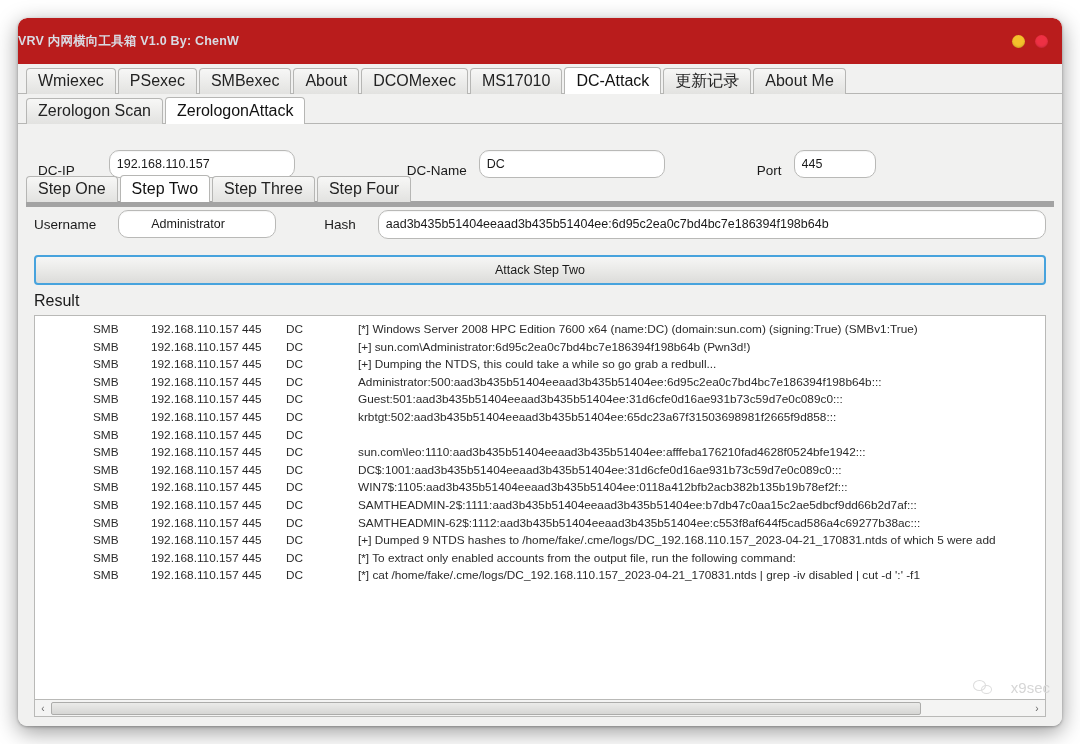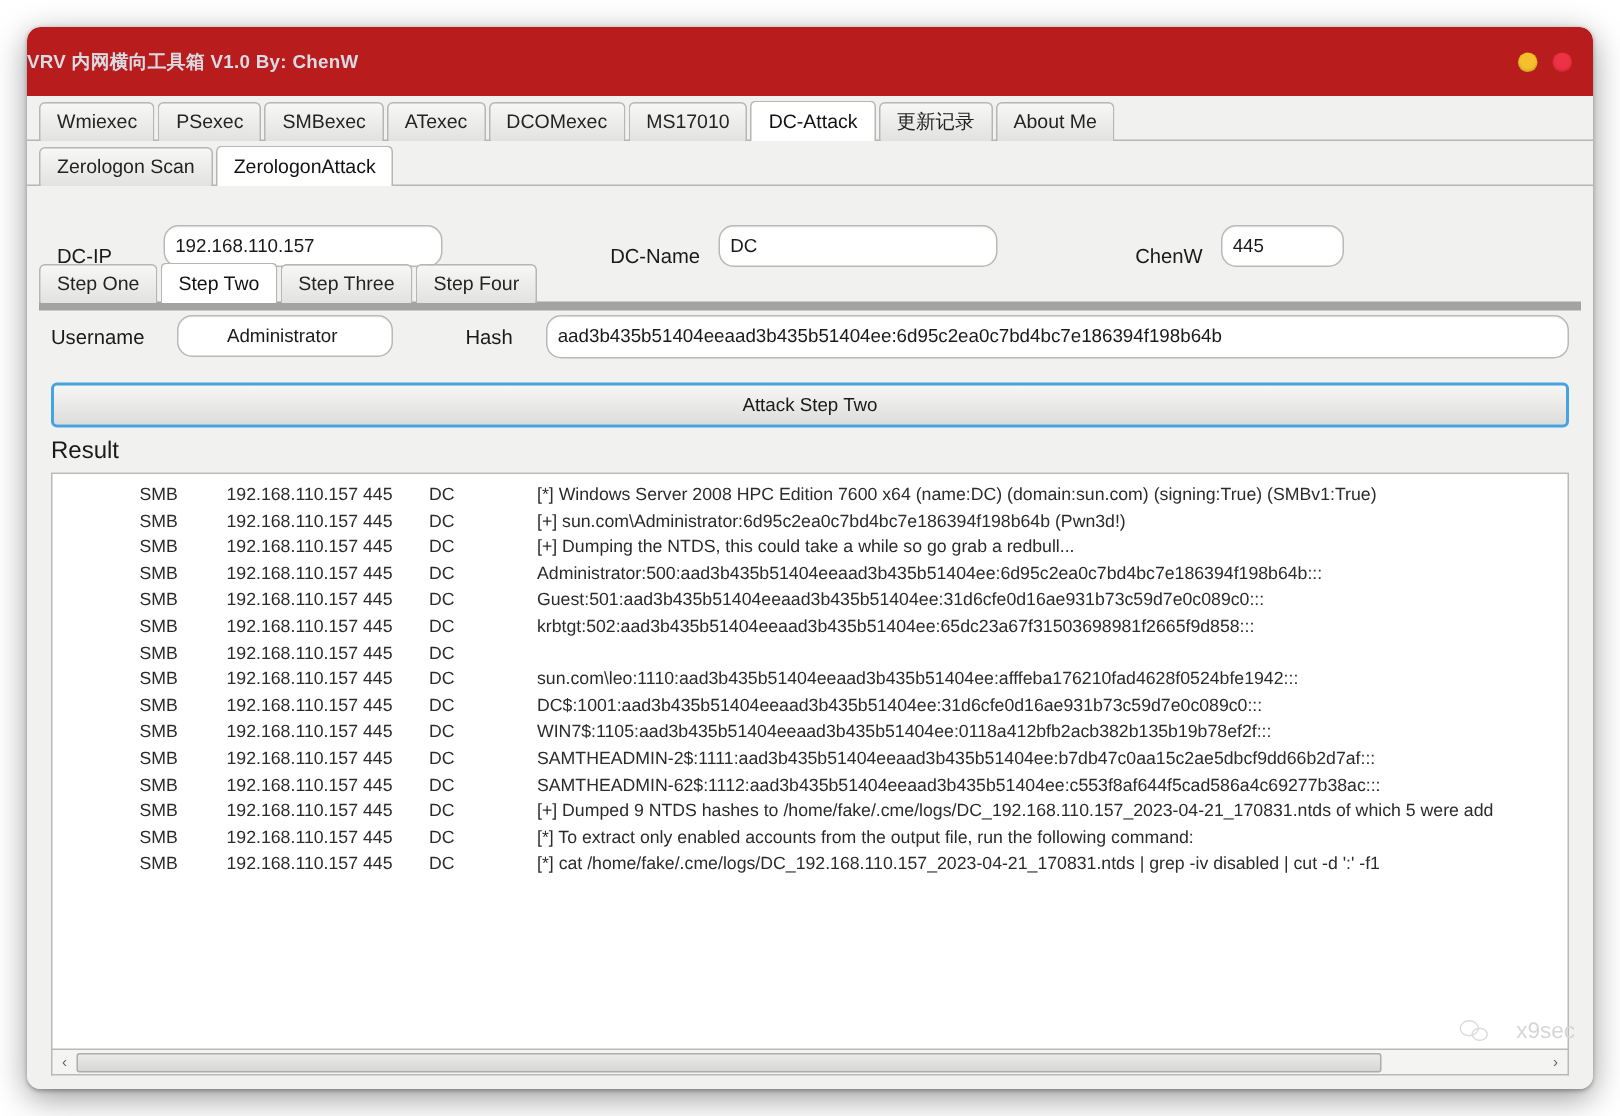--- a/index.html
+++ b/index.html
@@ -69,21 +69,21 @@
     height: 30px;
     border-bottom: 1px solid #b6b6b4;
     background: #f1f1f0;
     flex: 0 0 auto;
   }
   .tabstrip.second { margin-top: 0; }
   .tab {
     height: 26px;
     line-height: 24px;
     padding: 0 11px;
-    font-size: 13px;
+    font-size: 16px;
     color: #232323;
     background: linear-gradient(to bottom, #f7f7f6, #e2e2e0);
     border: 1px solid #b6b6b4;
     border-bottom: none;
     border-top-left-radius: 4px;
     border-top-right-radius: 4px;
     margin-right: 2px;
     position: relative;
     top: 1px;
     white-space: nowrap;
@@ -153,21 +153,21 @@
     flex: 0 0 auto;
   }
 
   .userhash-row {
     display: flex;
     align-items: center;
     padding: 0 8px 0 8px;
     height: 34px;
     flex: 0 0 auto;
   }
-  #username-input { width: 144px; margin-left: 10px; padding-left: 32px; }
+  #username-input { width: 158px; margin-left: 10px; padding-left: 32px; }
   #hash-input {
     flex: 1 1 auto;
     margin-left: 10px;
     height: 29px;
   }
   .gap-hash { width: 48px; }
 
   .attack-btn {
     margin: 14px 8px 0 8px;
     height: 30px;
@@ -285,41 +285,41 @@
       <div class="dot close"></div>
     </div>
   </div>
 
   <div class="body">
 
     <div class="tabstrip">
       <div class="tab">Wmiexec</div>
       <div class="tab">PSexec</div>
       <div class="tab">SMBexec</div>
-      <div class="tab">ATexec</div>
+      <div class="tab">About</div>
       <div class="tab">DCOMexec</div>
       <div class="tab">MS17010</div>
       <div class="tab active">DC-Attack</div>
       <div class="tab">更新记录</div>
       <div class="tab">About Me</div>
     </div>
 
     <div class="tabstrip second">
       <div class="tab">Zerologon Scan</div>
       <div class="tab active">ZerologonAttack</div>
     </div>
 
     <div class="form-row">
       <span class="flabel">DC-IP</span>
       <input class="finput" id="dcip-input" value="192.168.110.157" style="">
       <span class="sp-a"></span>
       <span class="flabel">DC-Name</span>
       <input class="finput" id="dcname-input" value="DC" style="">
       <span class="sp-b"></span>
-      <span class="flabel">ChenW</span>
+      <span class="flabel">Port</span>
       <input class="finput" id="port-input" value="445" style="">
     </div>
 
     <div class="panel">
 
       <div class="steps-strip">
         <div class="tab">Step One</div>
         <div class="tab active">Step Two</div>
         <div class="tab">Step Three</div>
         <div class="tab">Step Four</div>

